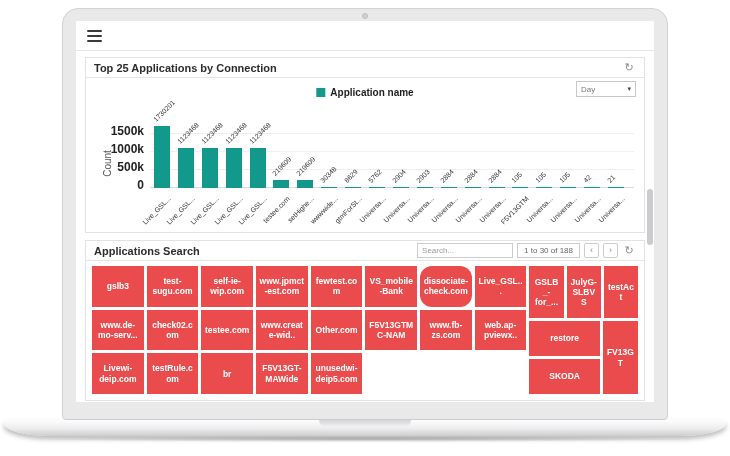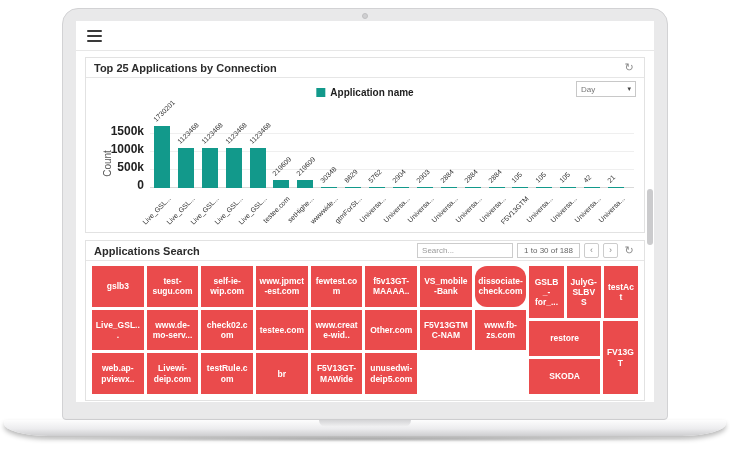--- a/index.html
+++ b/index.html
@@ -205,21 +205,20 @@
           </div>
         </div>
         <div class="hm-body">
           <div class="heatmap">
             <div class="hm-left" id="hm-left">
                 <div class="tile" style="background: rgb(234, 75, 76);">gslb3</div>
                 <div class="tile" style="background: rgb(234, 75, 76);">test-sugu.com</div>
                 <div class="tile" style="background: rgb(234, 75, 76);">self-ie-wip.com</div>
                 <div class="tile" style="background: rgb(234, 75, 76);">www.jpmct-est.com</div>
                 <div class="tile" style="background: rgb(234, 75, 76);">fewtest.com</div>
-                <div class="tile" style="background: rgb(234, 75, 76);">f5v13GT-MAAAA..</div>
                 <div class="tile" style="background: rgb(234, 75, 76);">VS_mobile-Bank</div>
                 <div class="tile" style="background: rgb(234, 75, 76); border-radius: 12px;">dissociate-check.com</div>
                 <div class="tile" style="background: rgb(234, 75, 76);">Live_GSL...</div>
                 <div class="tile" style="background: rgb(234, 75, 76);">www.de-mo-serv...</div>
                 <div class="tile" style="background: rgb(234, 75, 76);">check02.com</div>
                 <div class="tile" style="background: rgb(234, 75, 76);">testee.com</div>
                 <div class="tile" style="background: rgb(234, 75, 76);">www.create-wid..</div>
                 <div class="tile" style="background: rgb(234, 75, 76);">Other.com</div>
                 <div class="tile" style="background: rgb(234, 75, 76);">F5V13GTMC-NAM</div>
                 <div class="tile" style="background: rgb(234, 75, 76);">www.fb-zs.com</div>

